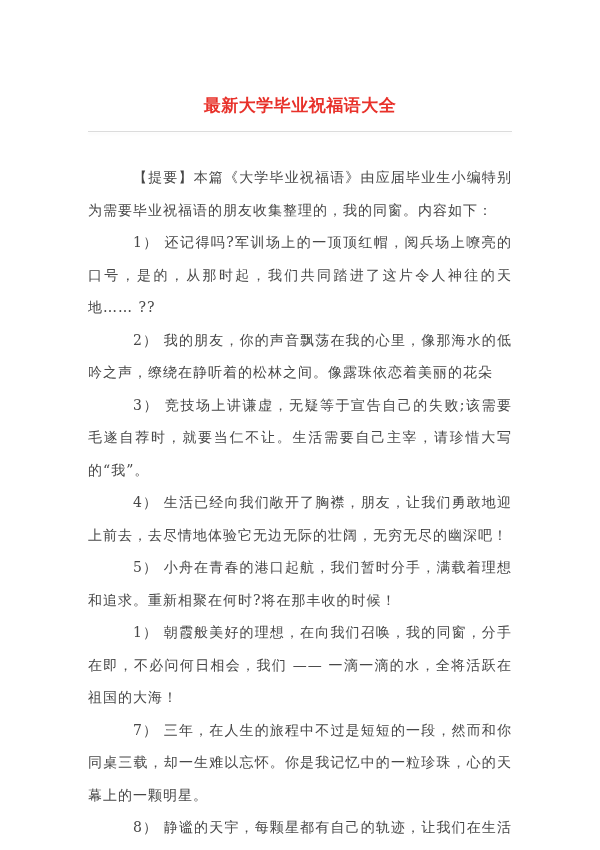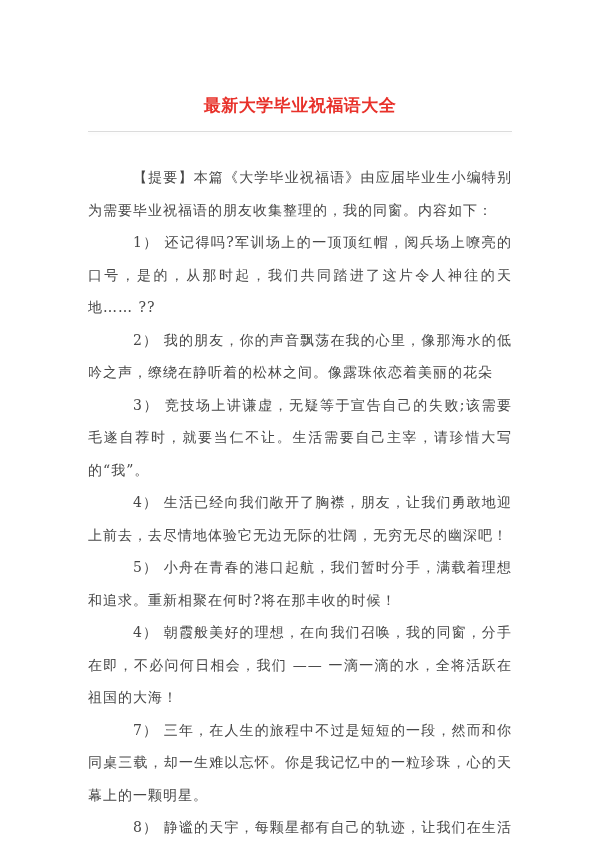--- a/index.html
+++ b/index.html
@@ -60,18 +60,18 @@
   <div class="inner">
     <h1 class="doc-title">最新大学毕业祝福语大全</h1>
     <div class="divider"></div>
     <div class="doc-body">
         <p class="para">【提要】本篇《大学毕业祝福语》由应届毕业生小编特别为需要毕业祝福语的朋友收集整理的，我的同窗。内容如下：</p>
         <p class="para">1） 还记得吗?军训场上的一顶顶红帽，阅兵场上嘹亮的口号，是的，从那时起，我们共同踏进了这片令人神往的天地…… ??</p>
         <p class="para">2） 我的朋友，你的声音飘荡在我的心里，像那海水的低吟之声，缭绕在静听着的松林之间。像露珠依恋着美丽的花朵</p>
         <p class="para">3） 竞技场上讲谦虚，无疑等于宣告自己的失败;该需要毛遂自荐时，就要当仁不让。生活需要自己主宰，请珍惜大写的“我”。</p>
         <p class="para">4） 生活已经向我们敞开了胸襟，朋友，让我们勇敢地迎上前去，去尽情地体验它无边无际的壮阔，无穷无尽的幽深吧！</p>
         <p class="para">5） 小舟在青春的港口起航，我们暂时分手，满载着理想和追求。重新相聚在何时?将在那丰收的时候！</p>
-        <p class="para">4） 朝霞般美好的理想，在向我们召唤，我的同窗，分手在即，不必问何日相会，我们 —— 一滴一滴的水，全将活跃在祖国的大海！</p>
+        <p class="para">1） 朝霞般美好的理想，在向我们召唤，我的同窗，分手在即，不必问何日相会，我们 —— 一滴一滴的水，全将活跃在祖国的大海！</p>
         <p class="para">7） 三年，在人生的旅程中不过是短短的一段，然而和你同桌三载，却一生难以忘怀。你是我记忆中的一粒珍珠，心的天幕上的一颗明星。</p>
         <p class="para">8） 静谧的天宇，每颗星都有自己的轨迹，让我们在生活中</p>
       </div>
   </div>
 </div>
 
 </body></html>

